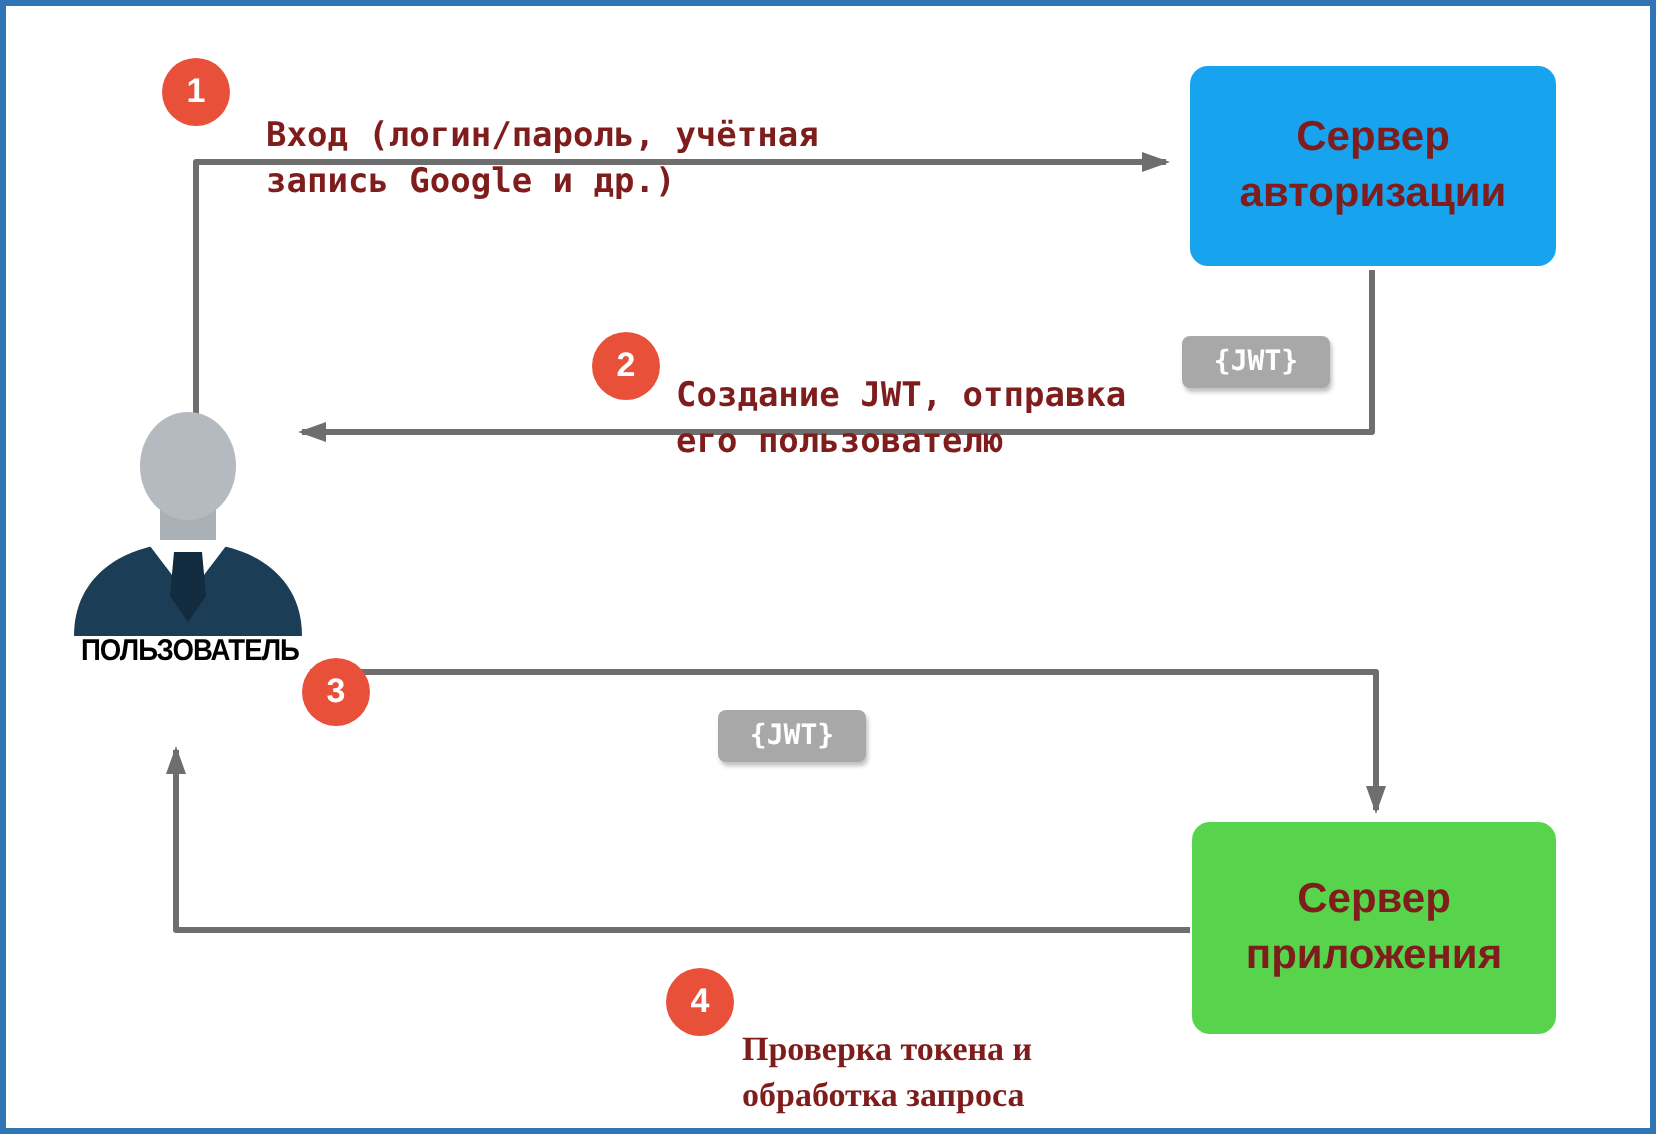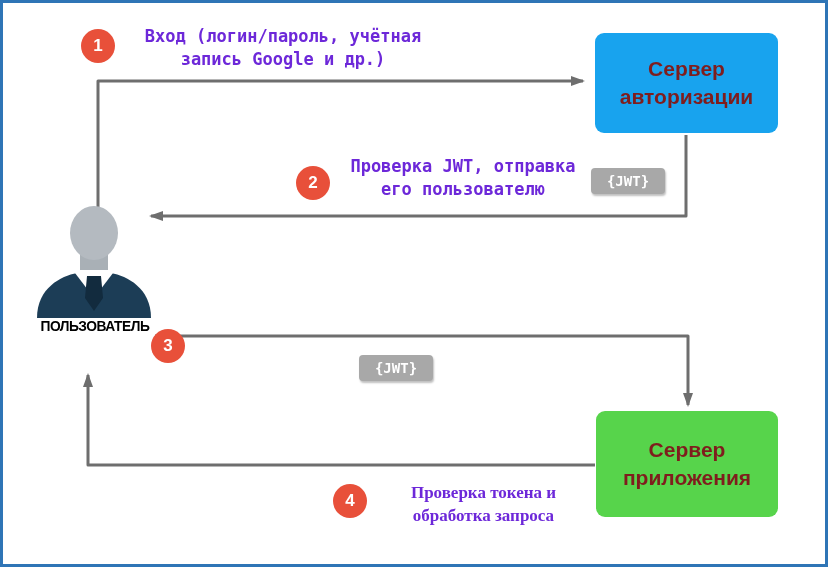--- a/index.html
+++ b/index.html
@@ -33,21 +33,21 @@
     font-weight:bold;font-size:17px;
   }
   .badge-1{left:78px;top:26px;}
   .badge-2{left:293px;top:163px;}
   .badge-3{left:148px;top:326px;}
   .badge-4{left:330px;top:481px;}
   .step-label{
     position:absolute;z-index:3;
     font-family:"DejaVu Sans Mono", monospace;
     font-weight:bold;font-size:17px;line-height:1.35;
-    color:#6d28d9;text-align:center;white-space:pre-line;
+    color:#7f1d1d;text-align:left;white-space:pre-line;margin-top:32px;
   }
   .label-1{left:130px;top:22px;width:300px;}
   .label-2{left:335px;top:152px;width:250px;}
   .label-3{left:190px;top:314px;width:265px;}
   .label-4{left:368px;top:479px;width:225px;font-family:Liberation Serif, serif;}
   .jwt-badge{
     position:absolute;z-index:3;
     width:74px;height:26px;border-radius:4px;
     background:#a8a8a8;color:#ffffff;
     display:flex;align-items:center;justify-content:center;
@@ -109,21 +109,21 @@
   </div>
   <div class="step-badge badge-3">
     <span>3</span>
   </div>
   <div class="step-badge badge-4">
     <span>4</span>
   </div>
 
   <div class="step-label label-1">Вход (логин/пароль, учётная
 запись Google и др.)</div>
-  <div class="step-label label-2">Проверка JWT, отправка
+  <div class="step-label label-2">Создание JWT, отправка
 его пользователю</div>
   <div class="step-label label-4">Проверка токена и
 обработка запроса</div>
 
   <div class="jwt-badge jwt-a">
     <span>{JWT}</span>
   </div>
   <div class="jwt-badge jwt-b">
     <span>{JWT}</span>
   </div>

